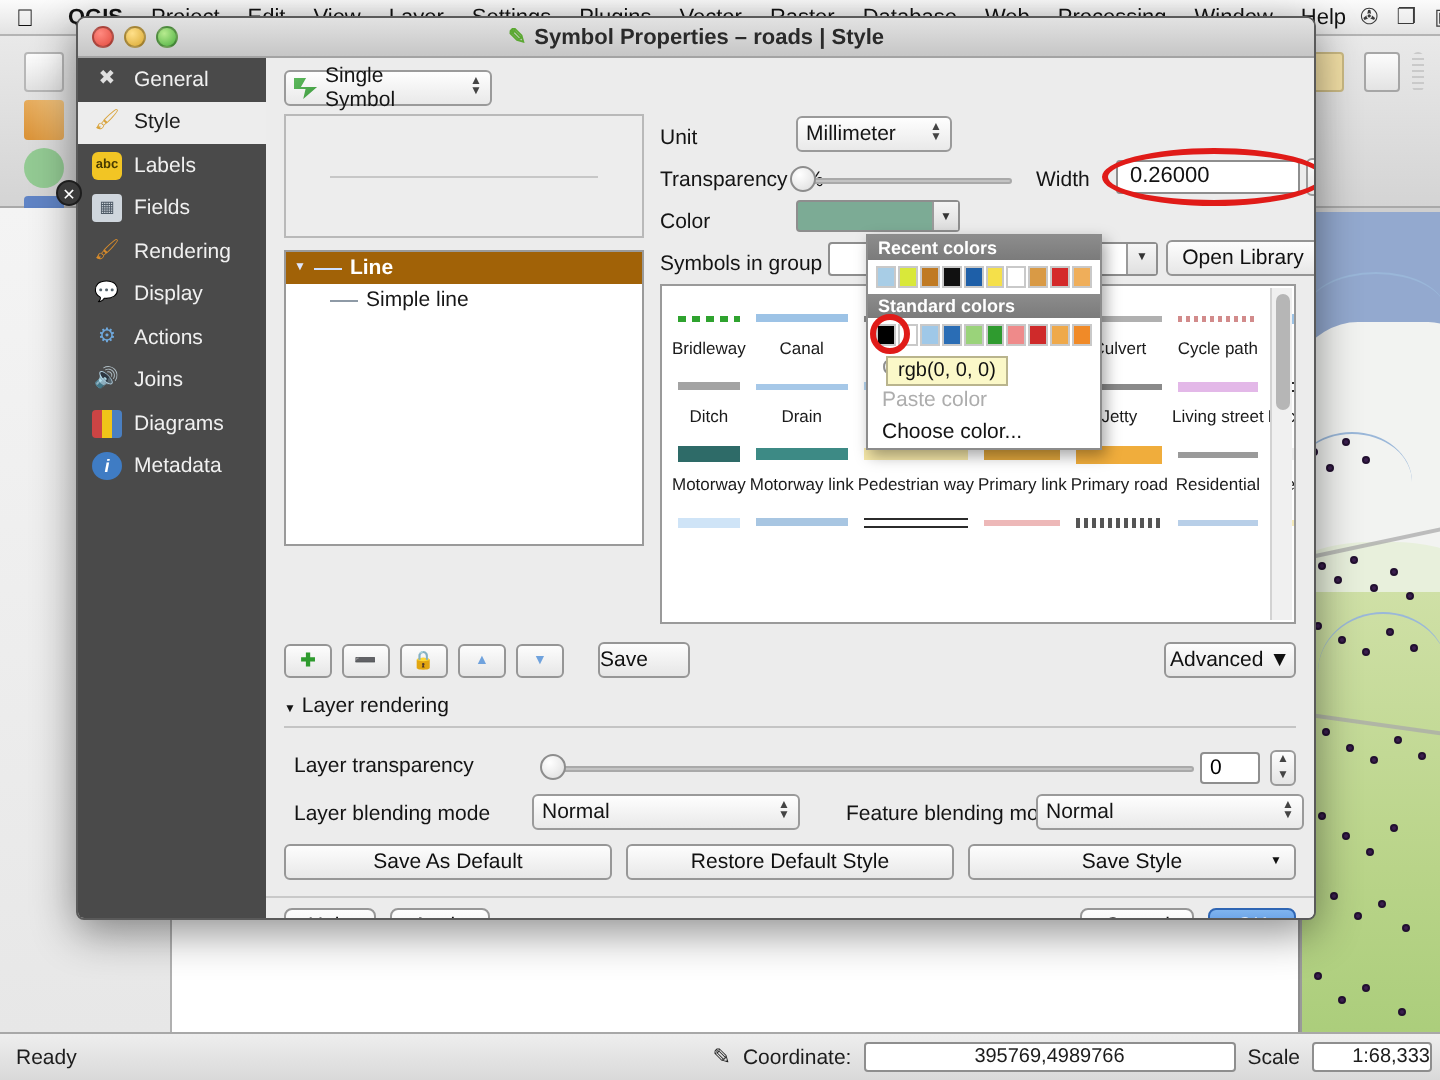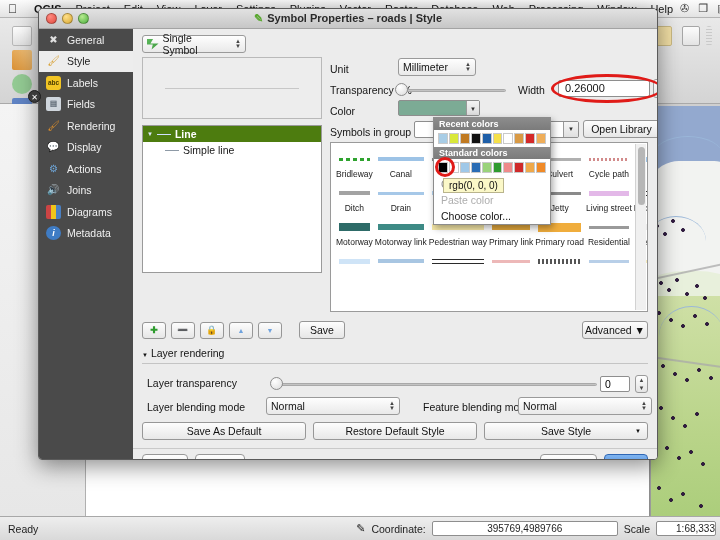--- a/index.html
+++ b/index.html
@@ -252,21 +252,21 @@
   }
 
   
   #layer-tree {
     position: absolute; left: 9px; top: 96px; width: 180px; height: 148px;
     background: #fff; border: 1px solid #9a9a9a;
   }
   #tree-row-line {
     display: flex; align-items: center; gap: 4px;
     height: 16px; padding-left: 4px;
-    background: #4d7c0f; color: #fff; font-weight: bold; font-size: 10.5px;
+    background: #a16207; color: #fff; font-weight: bold; font-size: 10.5px;
   }
   .tri { font-size: 6px; color: #dfe8ff; }
   .tree-dash { display: inline-block; width: 14px; border-top: 1px solid #cfe0ff; }
   #tree-row-simple {
     display: flex; align-items: center; gap: 4px;
     height: 16px; padding-left: 22px; font-size: 10.5px; color: #171717;
   }
   .tree-dash-dark { display: inline-block; width: 14px; border-top: 1px solid #8e9aa6; }
 
   
@@ -336,21 +336,21 @@
     font-size: 9px;
   }
   .tbtn.plus { color: #2e9b2e; font-weight: bold; }
   .tbtn.minus { color: #c04a4a; font-weight: bold; }
   .tbtn.lock { color: #d1a22a; }
   .tbtn.up, .tbtn.down { color: #6fa2dd; font-size: 7px; }
   #save-symbol-btn {
     width: 46px; height: 18px; margin-left: 12px;
     background: linear-gradient(#fdfdfd,#e6e6e6);
     border: 1px solid #969696; border-radius: 3px;
-    font-size: 10.5px; line-height: 16px; text-align: center; color: #101010;
+    font-size: 10.5px; line-height: 16px; color: #101010;
   }
   #advanced-btn {
     position: absolute; right: 9px; top: 292px;
     width: 66px; height: 18px;
     background: linear-gradient(#fdfdfd,#e6e6e6);
     border: 1px solid #969696; border-radius: 3px;
     font-size: 10.5px; line-height: 16px; text-align: center; color: #101010;
   }
 
   

